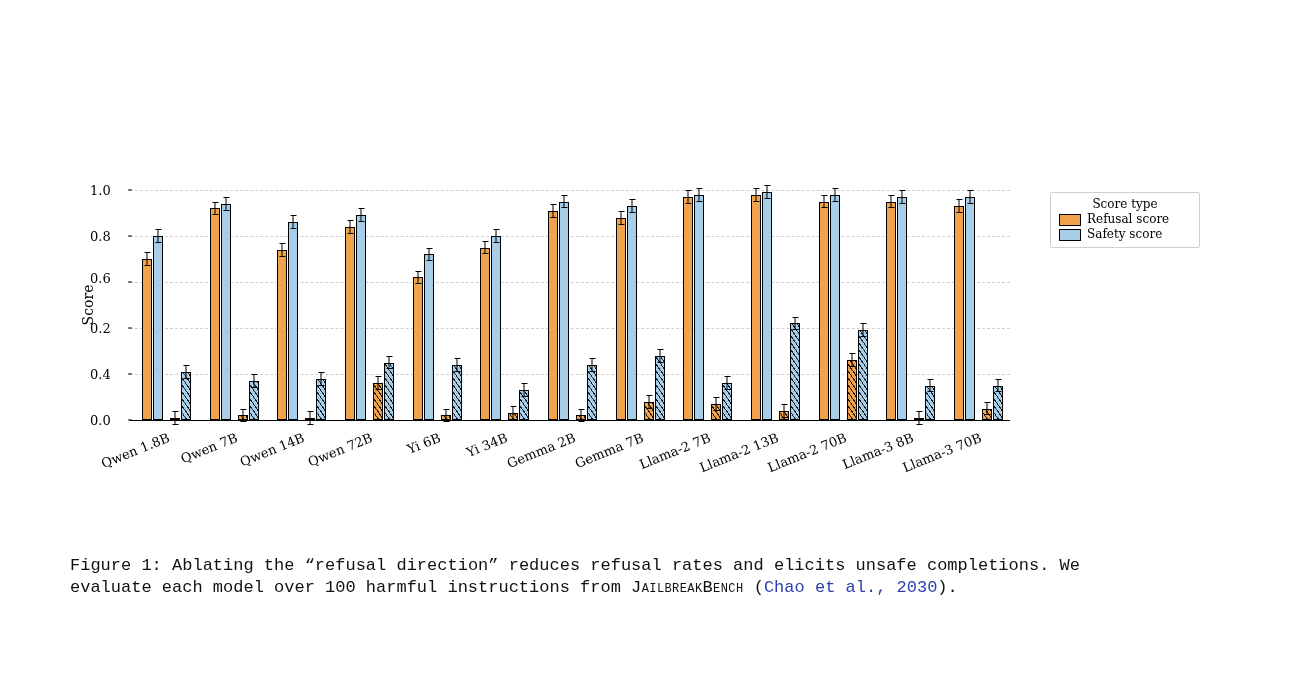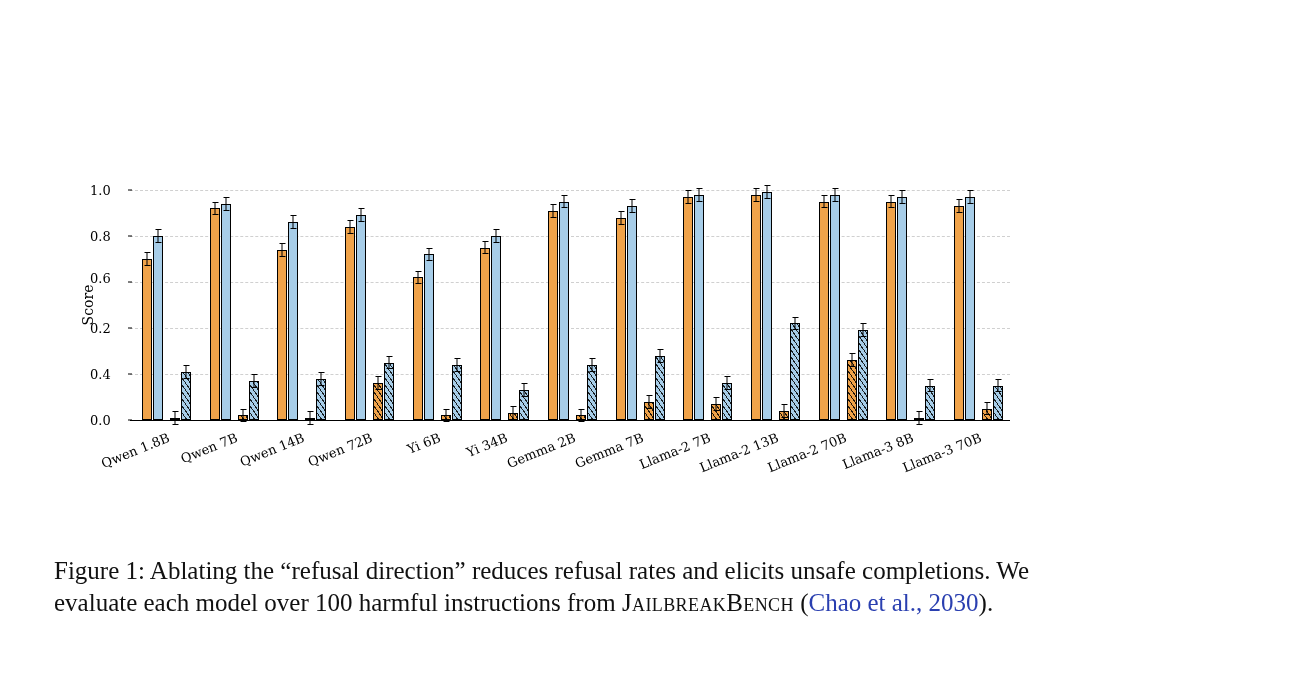--- a/index.html
+++ b/index.html
@@ -165,26 +165,26 @@
   .swatch.safety  { background: #a7cde8; }
   .swatch.hatch::after {
     content: "";
     position: absolute;
     inset: 0;
     background-image: repeating-linear-gradient(55deg, rgba(0,0,0,0) 0 3px, rgba(0,0,0,0.85) 3px 4px);
   }
   
   .caption {
     position: absolute;
-    left: 54px;
+    left: 70px;
     top: 555px;
     width: 1140px;
-    font-size: 25px;
+    font-size: 17px;
     line-height: 1.28;
-    font-family: Liberation Serif, serif;
+    font-family: Liberation Mono, monospace;
     color: #111;
   }
   .caption .smallcaps {
     font-variant: small-caps;
     letter-spacing: 0.4px;
   }
   .caption .cite {
     color: #2a3fb0;
   }
 </style>
@@ -379,20 +379,31 @@
           <div class="x-label">Llama-2 70B</div>
         </div>
         <div class="x-label-wrap" style="left: 780.462px;">
           <div class="x-label">Llama-3 8B</div>
         </div>
         <div class="x-label-wrap" style="left: 848.154px;">
           <div class="x-label">Llama-3 70B</div>
         </div>
       </div>
 
+    <div class="legend" style="left:980px; top:2px; width:150px;">
+      <div class="legend-title">Score type</div>
+      <div class="legend-row">
+        <div class="swatch refusal"></div>
+        <span>Refusal score</span>
+      </div>
+      <div class="legend-row">
+        <div class="swatch safety"></div>
+        <span>Safety score</span>
+      </div>
+    </div>
 
 
   <div class="y-tick-mark" style="top: 230px;"></div>
       <div class="y-tick-mark" style="top: 184px;"></div>
       <div class="y-tick-mark" style="top: 138px;"></div>
       <div class="y-tick-mark" style="top: 92px;"></div>
       <div class="y-tick-mark" style="top: 46px;"></div>
       <div class="y-tick-mark" style="top: 0px;"></div>
     </div>
 

